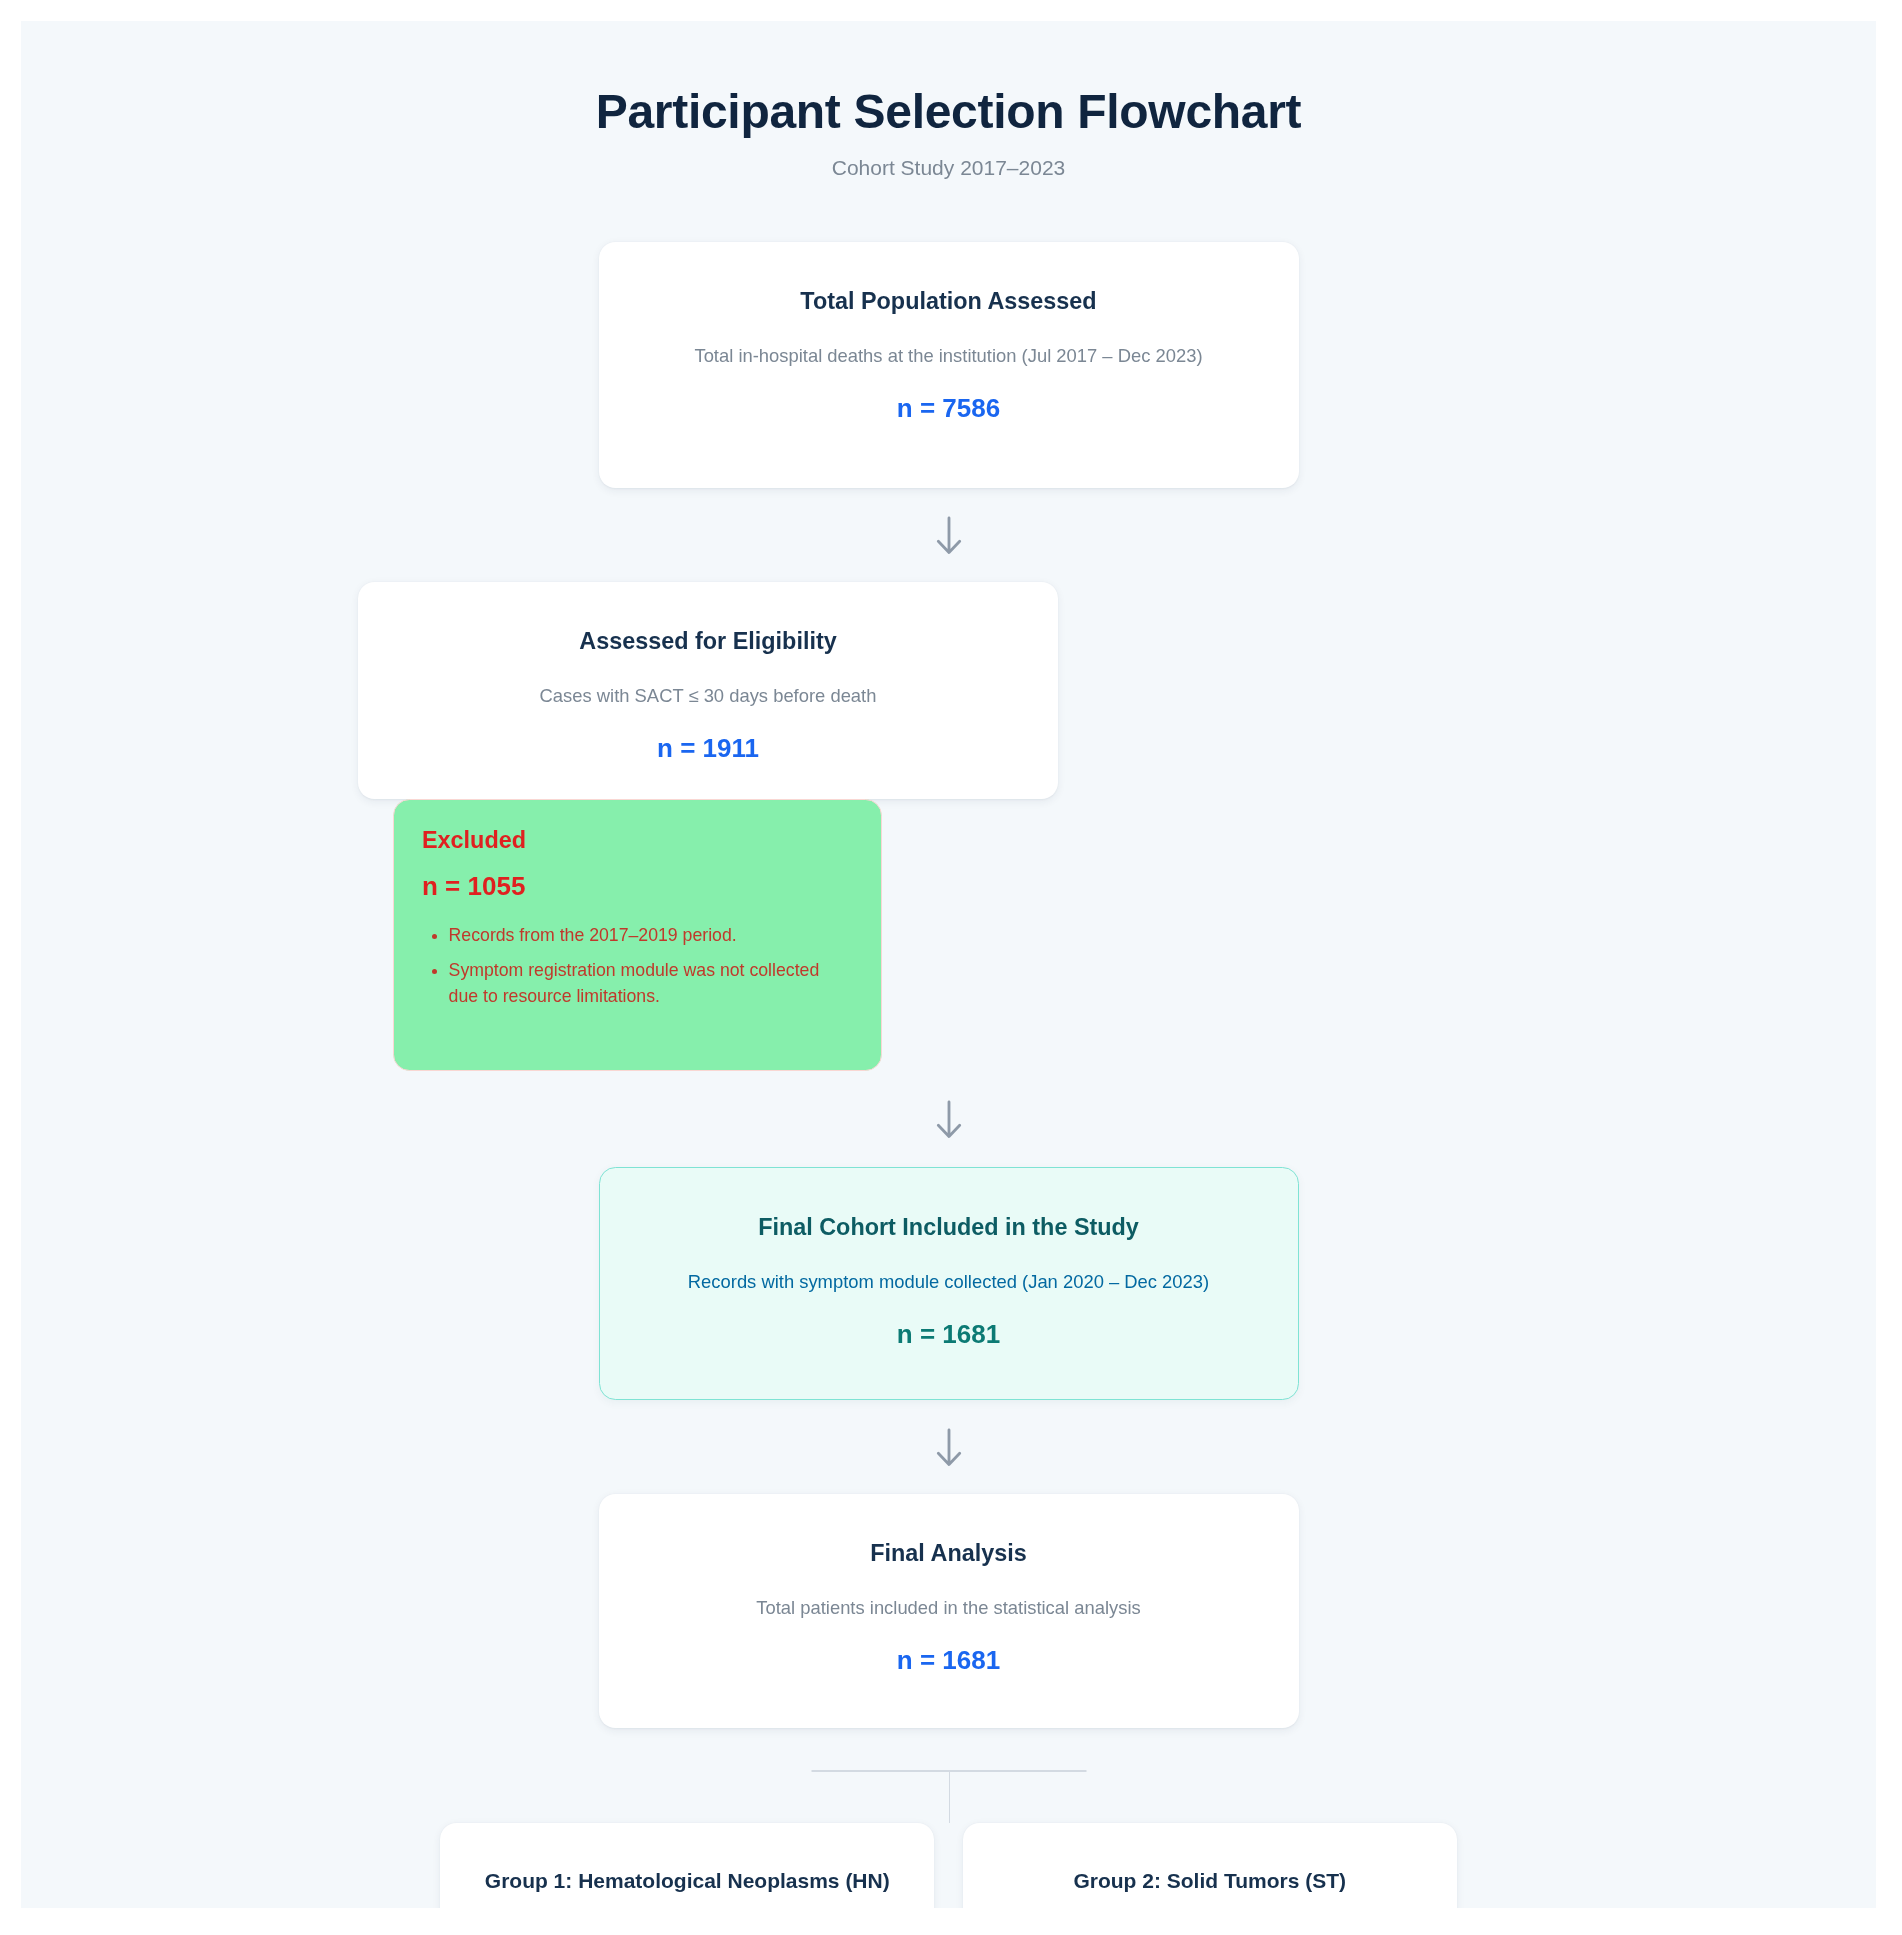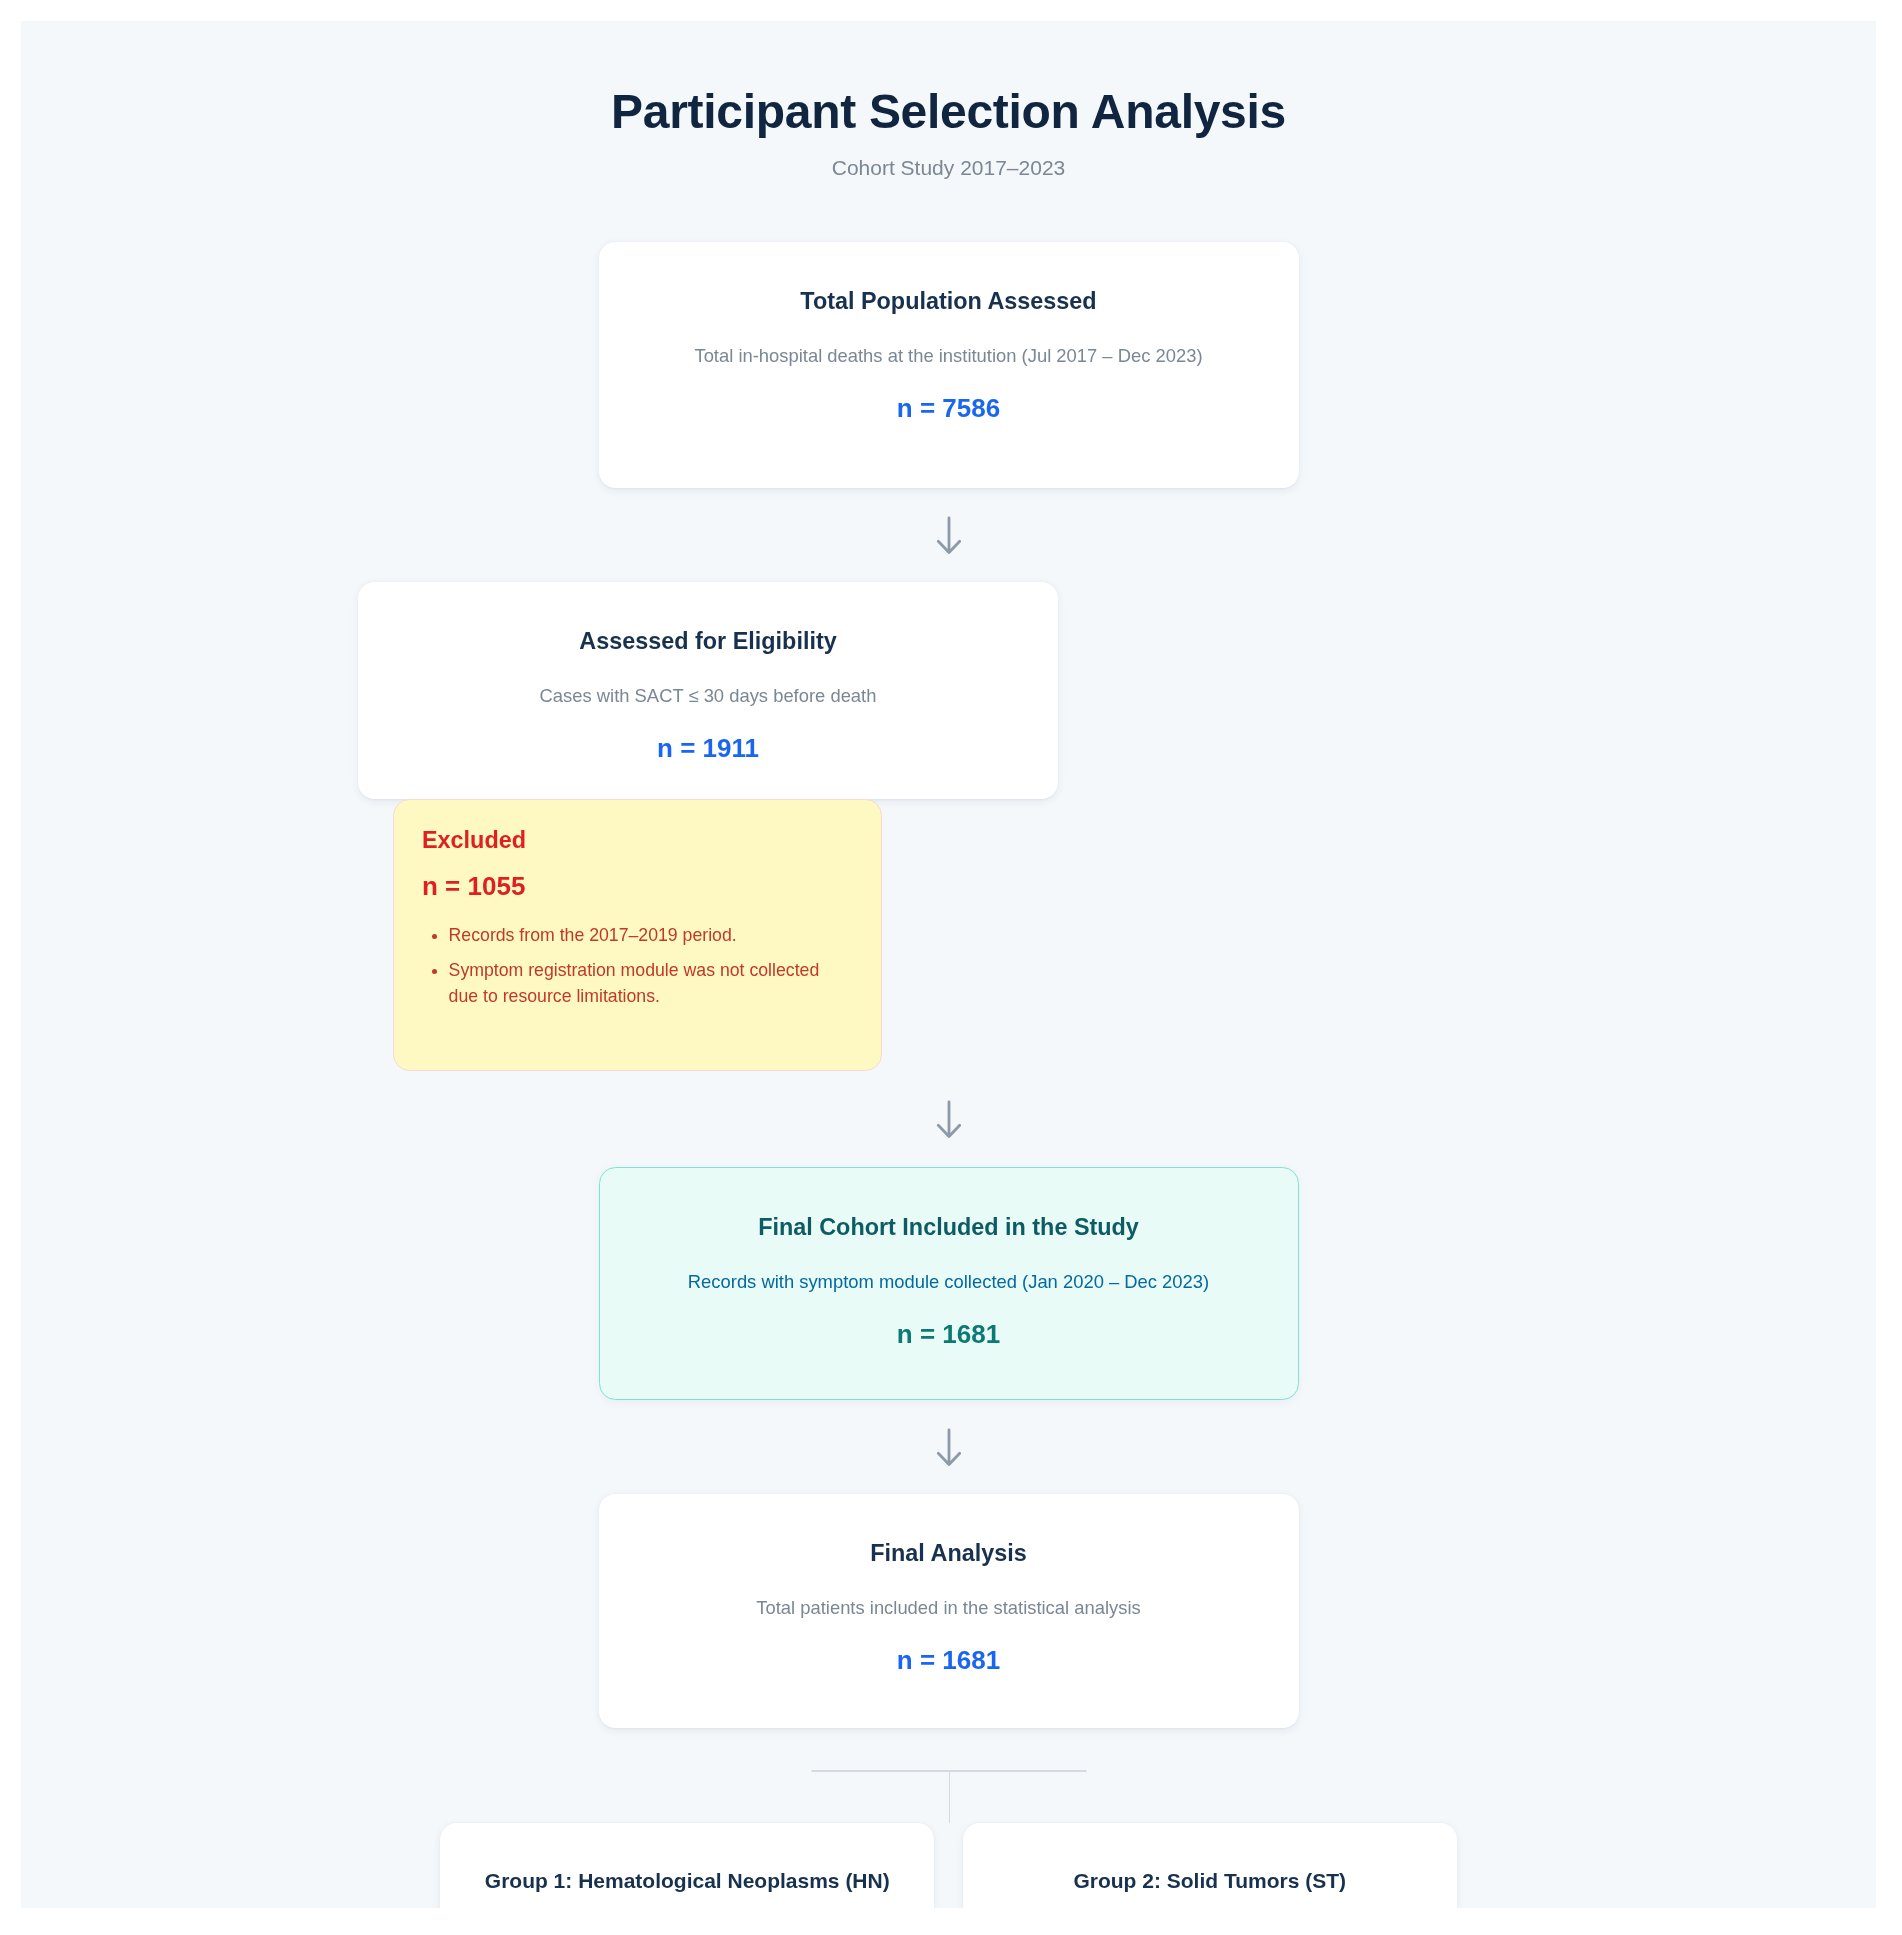--- a/index.html
+++ b/index.html
@@ -103,21 +103,21 @@
   
   .row-eligible {
     justify-content: flex-start;
     padding-left: 337px;
     flex-direction: column;
   }
   .node-excluded {
     width: 489px;
     min-height: 272px;
     margin-left: 35px;
-    background: #fef9c3;
+    background: #86efac;
     border: 1.3px solid #f9d7d3;
     border-radius: 16.5px;
     box-sizing: border-box;
     padding: 26.6px 28px 28px 28px;
     text-align: left;
   }
   .excluded-title {
     font-size: 23.4px;
     font-weight: bold;
     color: #e02020;
@@ -197,21 +197,21 @@
   .node-group .node-count {
     padding-top: 21.5px;
   }
 </style>
 </head>
 <body>
 
 <div id="flowchart-panel">
 
   <div class="header">
-    <h1 class="page-title">Participant Selection Analysis</h1>
+    <h1 class="page-title">Participant Selection Flowchart</h1>
     <p class="page-subtitle">Cohort Study 2017–2023</p>
   </div>
 
   <div class="flow">
 
     <div class="row row-total">
       <div class="node node-total">
         <p class="node-title">Total Population Assessed</p>
         <p class="node-desc">Total in-hospital deaths at the institution (Jul 2017 – Dec 2023)</p>
         <p class="node-count">n = 7586</p>

